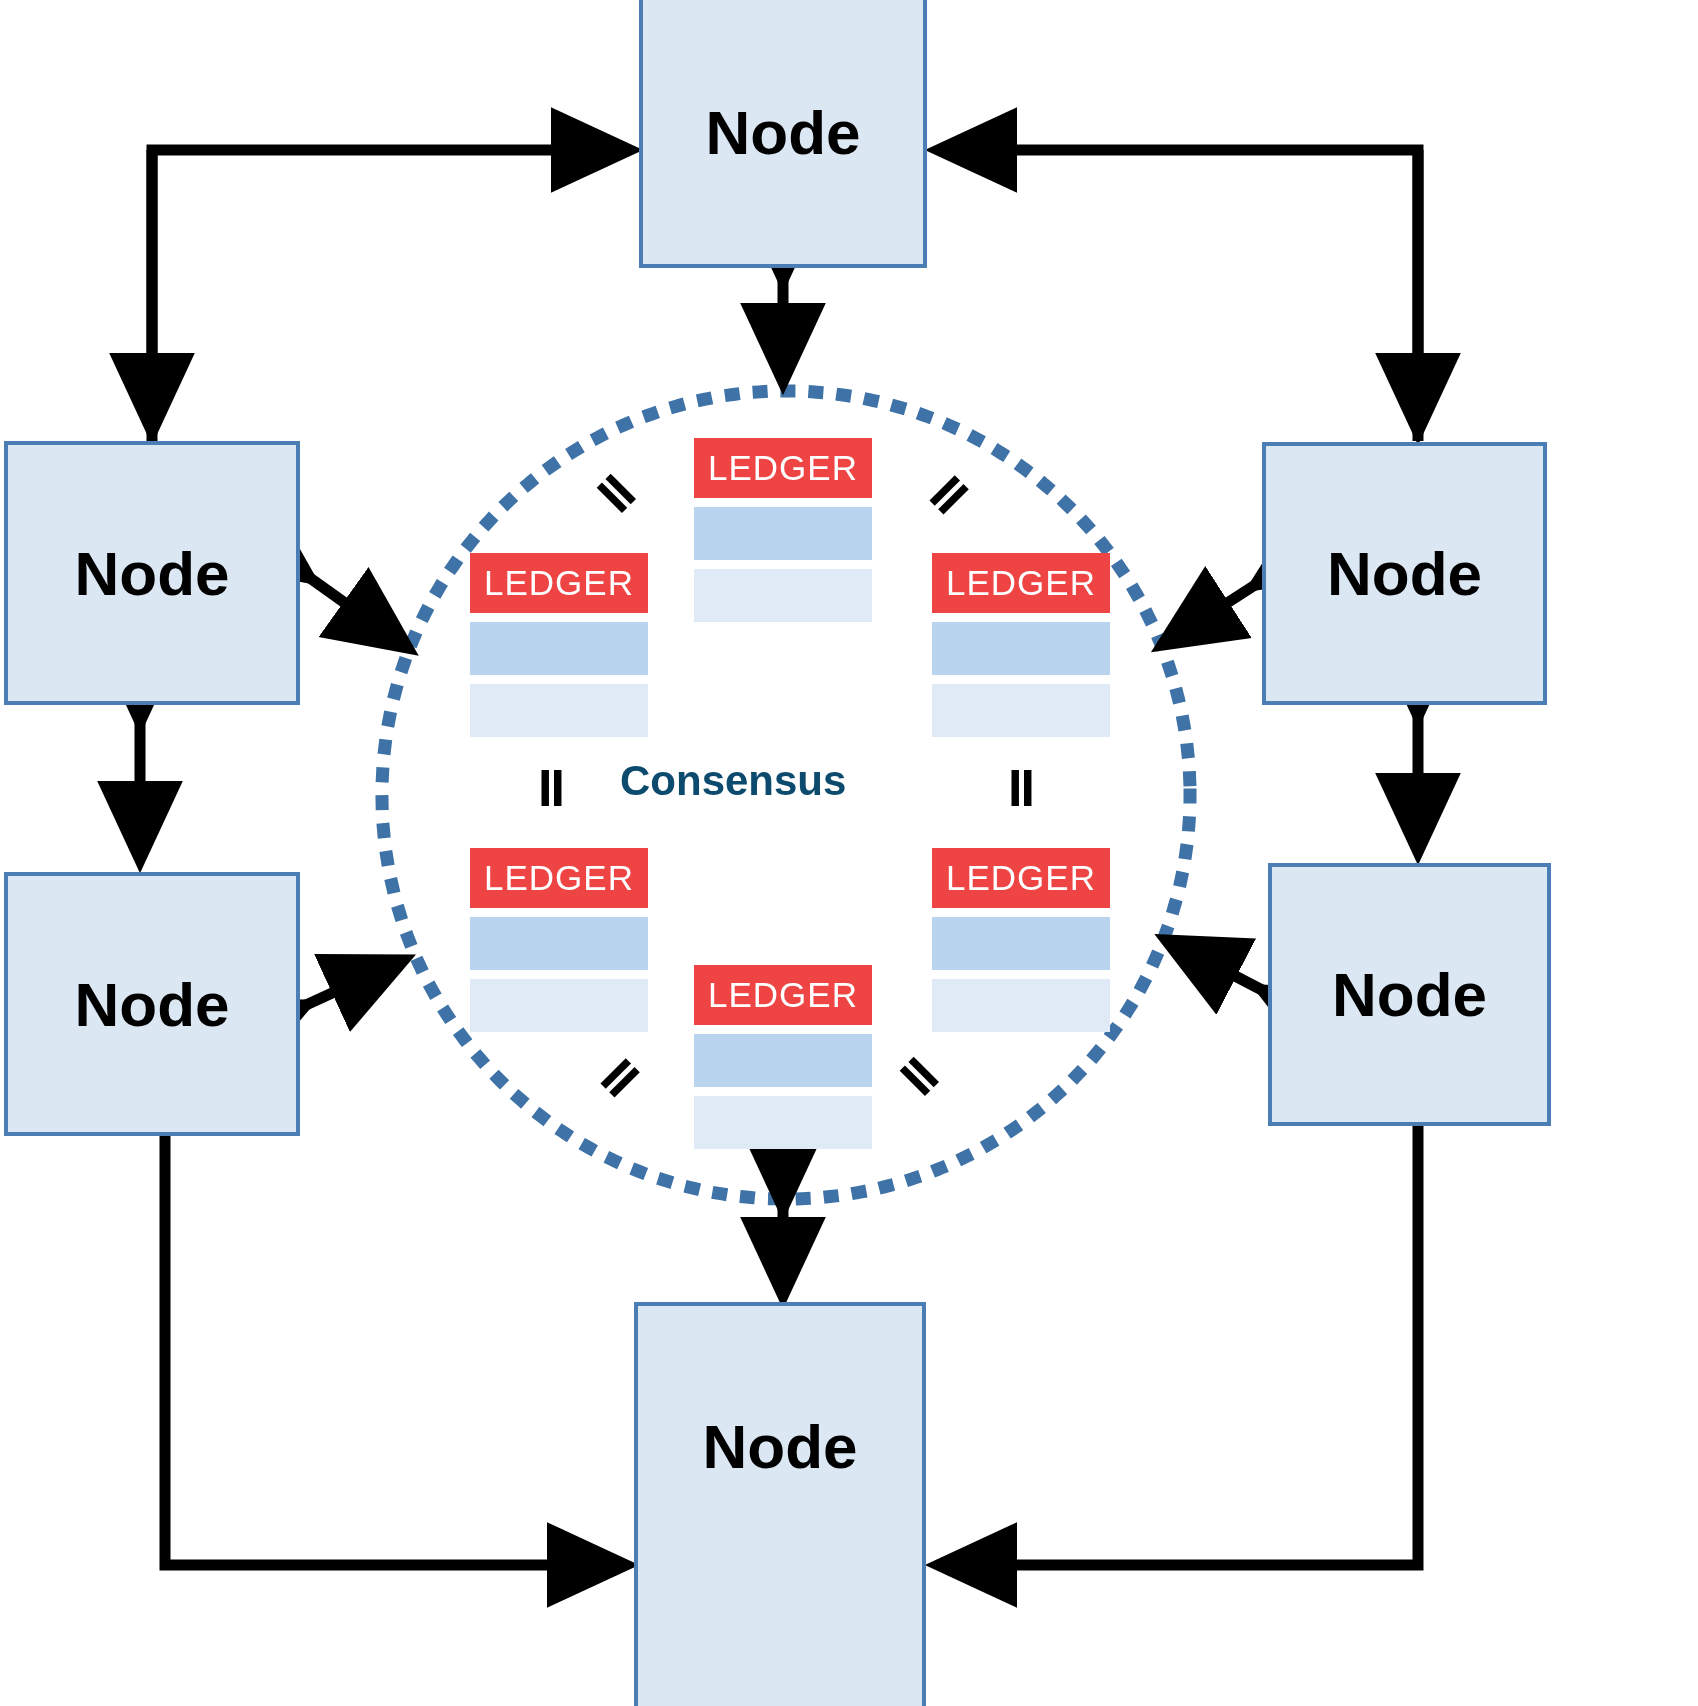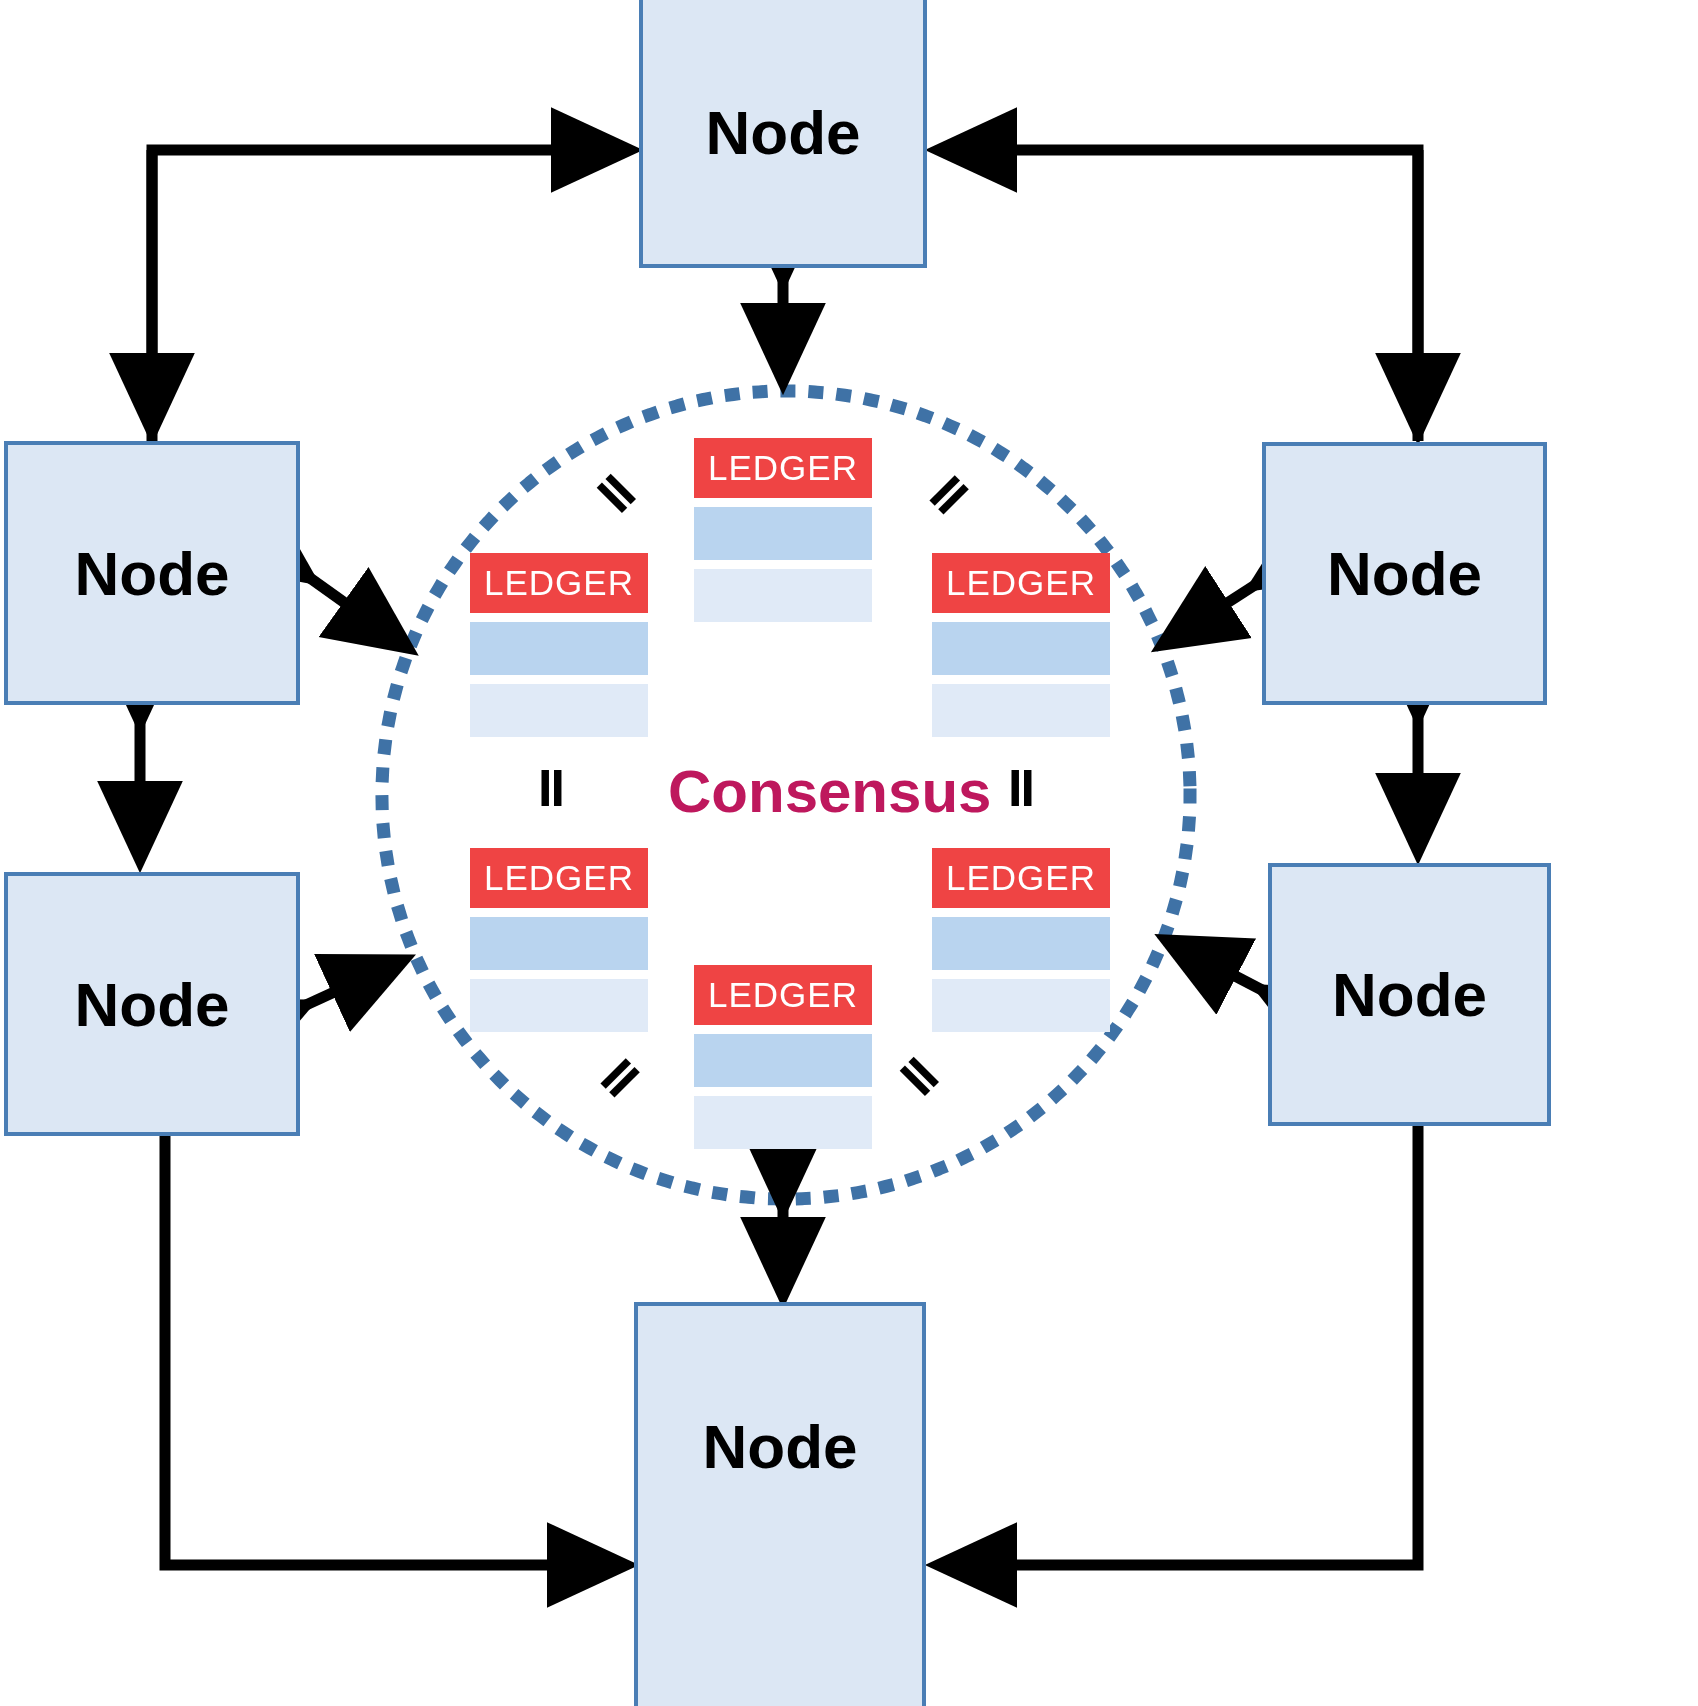--- a/index.html
+++ b/index.html
@@ -13,21 +13,21 @@
 
   .ledger{position:absolute;width:178px;}
   .ledger .lh{height:60px;background:#ef4444;color:#ffffff;font-size:35px;
               display:flex;align-items:center;justify-content:center;letter-spacing:1px;}
   .ledger .lb1{height:53px;background:#b9d4ef;margin-top:9px;}
   .ledger .lb2{height:53px;background:#e0eaf7;margin-top:9px;}
 
   .eq{position:absolute;font-size:52px;font-weight:bold;color:#000000;line-height:1;
       letter-spacing:-2px;}
 
-  .consensus{position:absolute;font-size:60px;font-weight:bold;color:#be185d;white-space:nowrap;margin-left:48px;}
+  .consensus{position:absolute;font-size:42px;font-weight:bold;color:#0c4a6e;white-space:nowrap;}
 
   svg.overlay{position:absolute;left:0;top:0;width:1698px;height:1706px;
               pointer-events:none;overflow:visible;}
 </style>
 </head>
 <body>
 
 <div id="stage">
 
   <svg class="overlay" viewBox="0 0 1698 1706">

